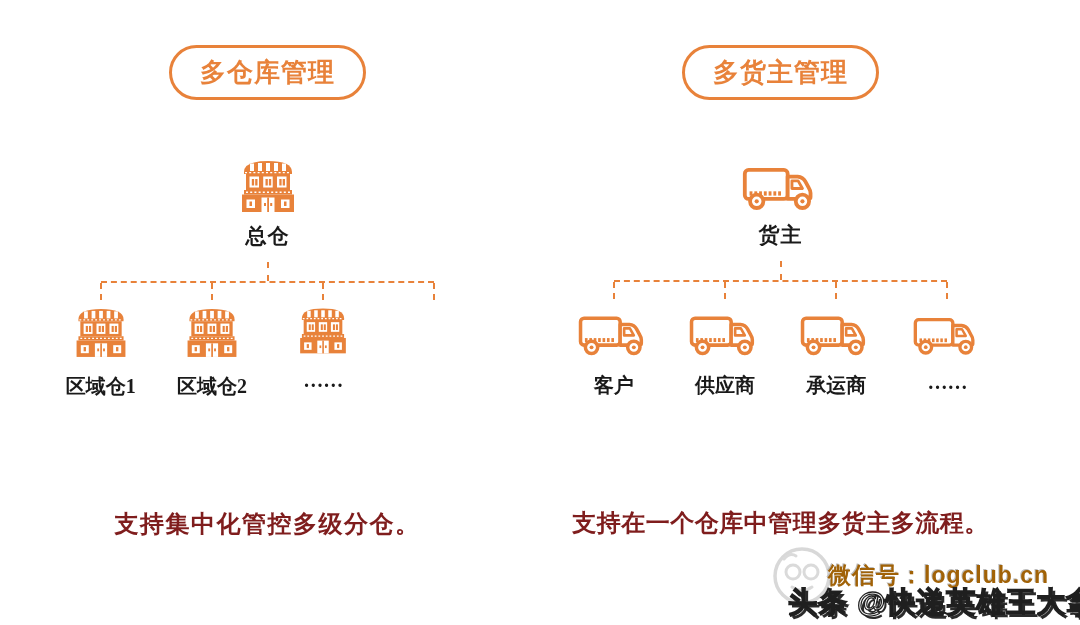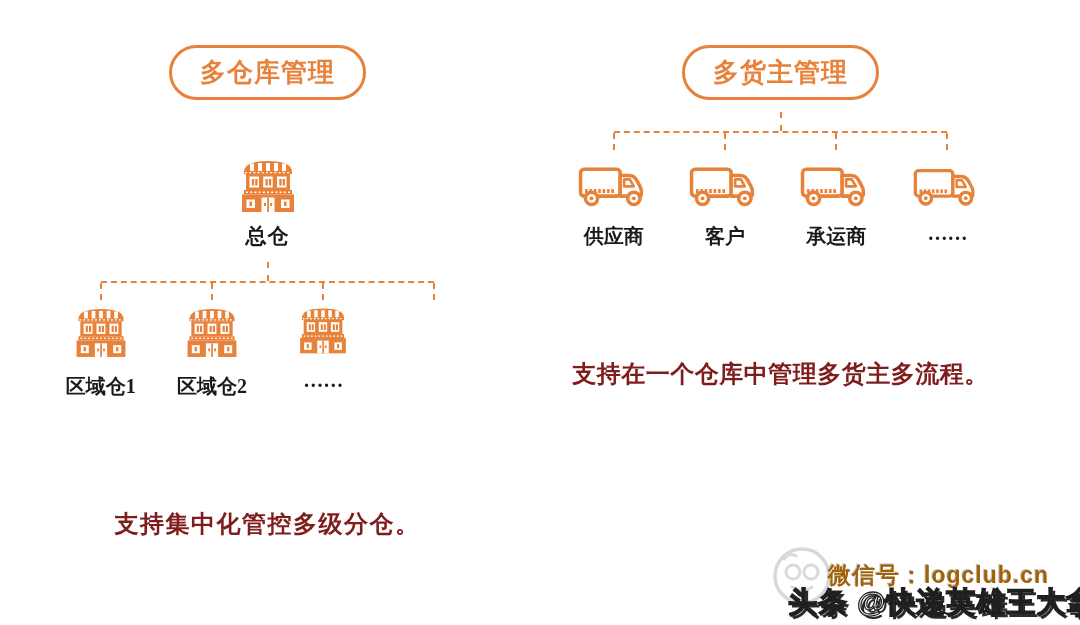--- a/index.html
+++ b/index.html
@@ -207,46 +207,54 @@
       <span class="node-label">……</span>
     </div>
   </div>
 
   <div class="caption">支持集中化管控多级分仓。</div>
 </section>
 
 <section class="panel panel-right">
   <div class="badge">多货主管理</div>
 
+  <div class="root">
+    <span class="icon">
+      <svg width="80" height="54" viewBox="0 0 84 56" style="margin-top:5px">
+          <use href="#sym-truck"></use>
+        </svg>
+    </span>
+    <span class="node-label">货主</span>
+  </div>
 
   <div class="connector">
     <div class="stub-center"></div>
       <div class="rail"></div>
     <div class="drop drop1"></div>
       <div class="drop drop2"></div>
     <div class="drop drop3"></div>
       <div class="drop drop4"></div>
   </div>
 
   <div class="children">
     <div class="child">
       <span class="icon">
         <svg width="74" height="50" viewBox="0 0 84 56" style="margin-top:7px">
             <use href="#sym-truck"></use>
           </svg>
       </span>
+      <span class="node-label">客户</span>
+    </div>
+    <div class="child">
+      <span class="icon">
+        <svg width="74" height="50" viewBox="0 0 84 56" style="margin-top:7px">
+            <use href="#sym-truck"></use>
+          </svg>
+      </span>
       <span class="node-label">供应商</span>
-    </div>
-    <div class="child">
-      <span class="icon">
-        <svg width="74" height="50" viewBox="0 0 84 56" style="margin-top:7px">
-            <use href="#sym-truck"></use>
-          </svg>
-      </span>
-      <span class="node-label">客户</span>
     </div>
     <div class="child">
       <span class="icon">
         <svg width="74" height="50" viewBox="0 0 84 56" style="margin-top:7px">
             <use href="#sym-truck"></use>
           </svg>
       </span>
       <span class="node-label">承运商</span>
     </div>
     <div class="child">

